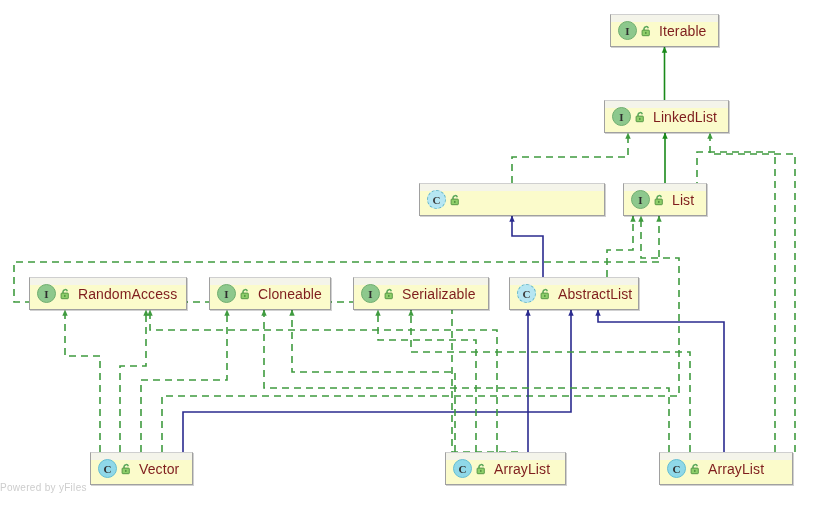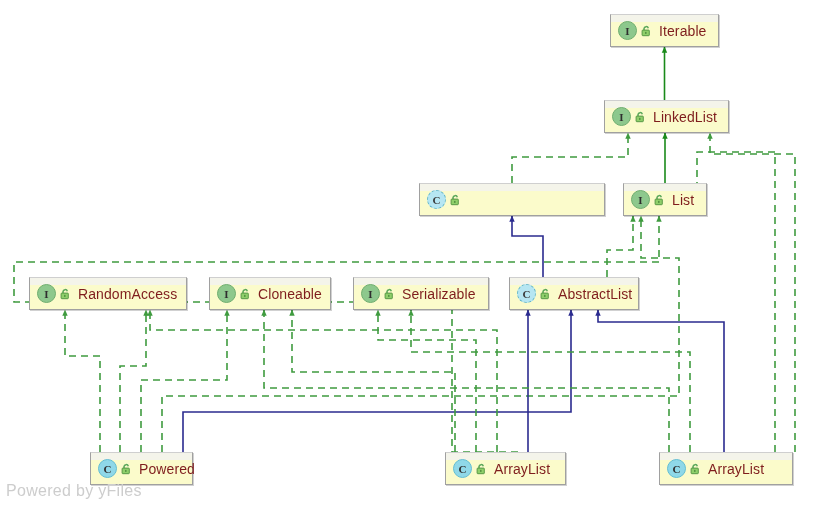--- a/index.html
+++ b/index.html
@@ -86,23 +86,23 @@
   }
   .node-label {
     position: relative;
     font-size: 14px;
     color: #7f1d1d;
     letter-spacing: 0.1px;
     z-index: 1;
   }
   .watermark {
     position: absolute;
-    left: 6px;
+    left: 0;
     top: 482px;
-    font-size: 16px;
+    font-size: 10px;
     color: #cdcdcd;
     letter-spacing: 0.3px;
     user-select: none;
   }
 </style>
 </head>
 <body>
 
 <div id="diagram-root">
   <svg id="graph-svg" viewBox="0 0 837 509" xmlns="http://www.w3.org/2000/svg">
@@ -210,21 +210,21 @@
           </svg></span>
         <span class="node-label">AbstractList</span>
       </div>
       <div class="node-box" style="left: 90px; top: 452px; width: 103px; height: 33px;">
         <span class="type-icon klass">C</span>
         <span class="lock-icon"><svg viewBox="0 0 13 13" width="13" height="13">
             <path d="M4 5.2 V3.6 a2.2 2.2 0 0 1 4.3 -0.4" fill="none" stroke="#5aa75a" stroke-width="1.5"></path>
             <rect x="2.1" y="5.1" width="7.2" height="5.6" rx="0.7" fill="#8fcf6a" stroke="#4e9140" stroke-width="0.9"></rect>
             <rect x="5.3" y="6.9" width="1.1" height="2.0" fill="#3d7a33"></rect>
           </svg></span>
-        <span class="node-label">Powered</span>
+        <span class="node-label">Vector</span>
       </div>
       <div class="node-box" style="left: 445px; top: 452px; width: 121px; height: 33px;">
         <span class="type-icon klass">C</span>
         <span class="lock-icon"><svg viewBox="0 0 13 13" width="13" height="13">
             <path d="M4 5.2 V3.6 a2.2 2.2 0 0 1 4.3 -0.4" fill="none" stroke="#5aa75a" stroke-width="1.5"></path>
             <rect x="2.1" y="5.1" width="7.2" height="5.6" rx="0.7" fill="#8fcf6a" stroke="#4e9140" stroke-width="0.9"></rect>
             <rect x="5.3" y="6.9" width="1.1" height="2.0" fill="#3d7a33"></rect>
           </svg></span>
         <span class="node-label">ArrayList</span>
       </div>

